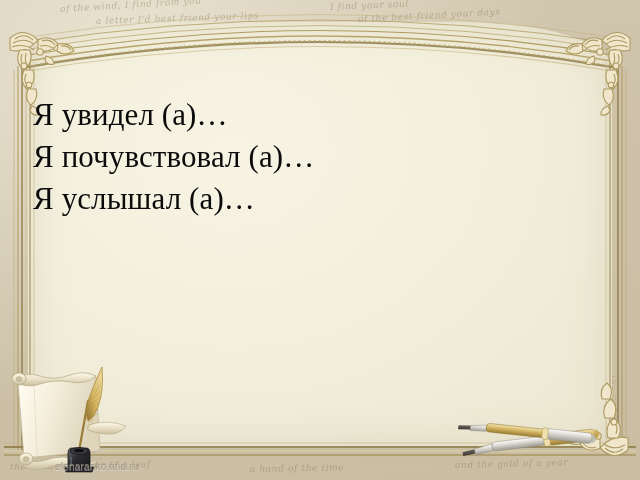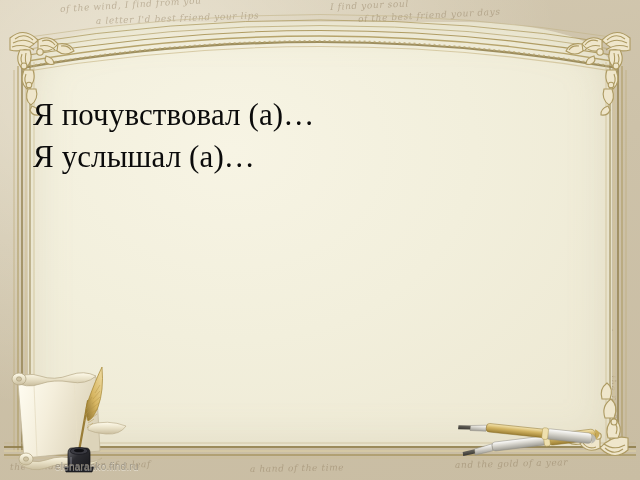--- a/index.html
+++ b/index.html
@@ -324,19 +324,20 @@
       <path d="M18,20 l16,-2 l0,6 l-16,1 z" fill="url(#silverP)" stroke="#8e8c84" stroke-width="0.5"></path>
       <path d="M6,21 l12,-1 l0,4 l-12,1 z" fill="url(#darkP)"></path>
       <rect x="34" y="16" width="60" height="8.5" rx="3" fill="url(#goldP)" stroke="#8c7129" stroke-width="0.5"></rect>
       <rect x="94" y="15" width="46" height="10.5" rx="4" fill="url(#silverP)" stroke="#8e8c84" stroke-width="0.5"></rect>
       <rect x="90" y="14.5" width="6" height="11.5" rx="2" fill="#efe0ae" stroke="#9b8238" stroke-width="0.4"></rect>
       <path d="M140,15.5 q8,5 0,10 z" fill="#bdbbb2"></path>
     </g>
   </svg>
 
   <div id="textblock">
+    <span class="ln">Я увидел (а)…</span>
     <span class="ln">Я почувствовал (а)…</span>
     <span class="ln">Я услышал (а)…</span>
   </div>
 
   <div id="watermark">elenaranko.find.ru</div>
 
 </div>
 
 </body></html>

